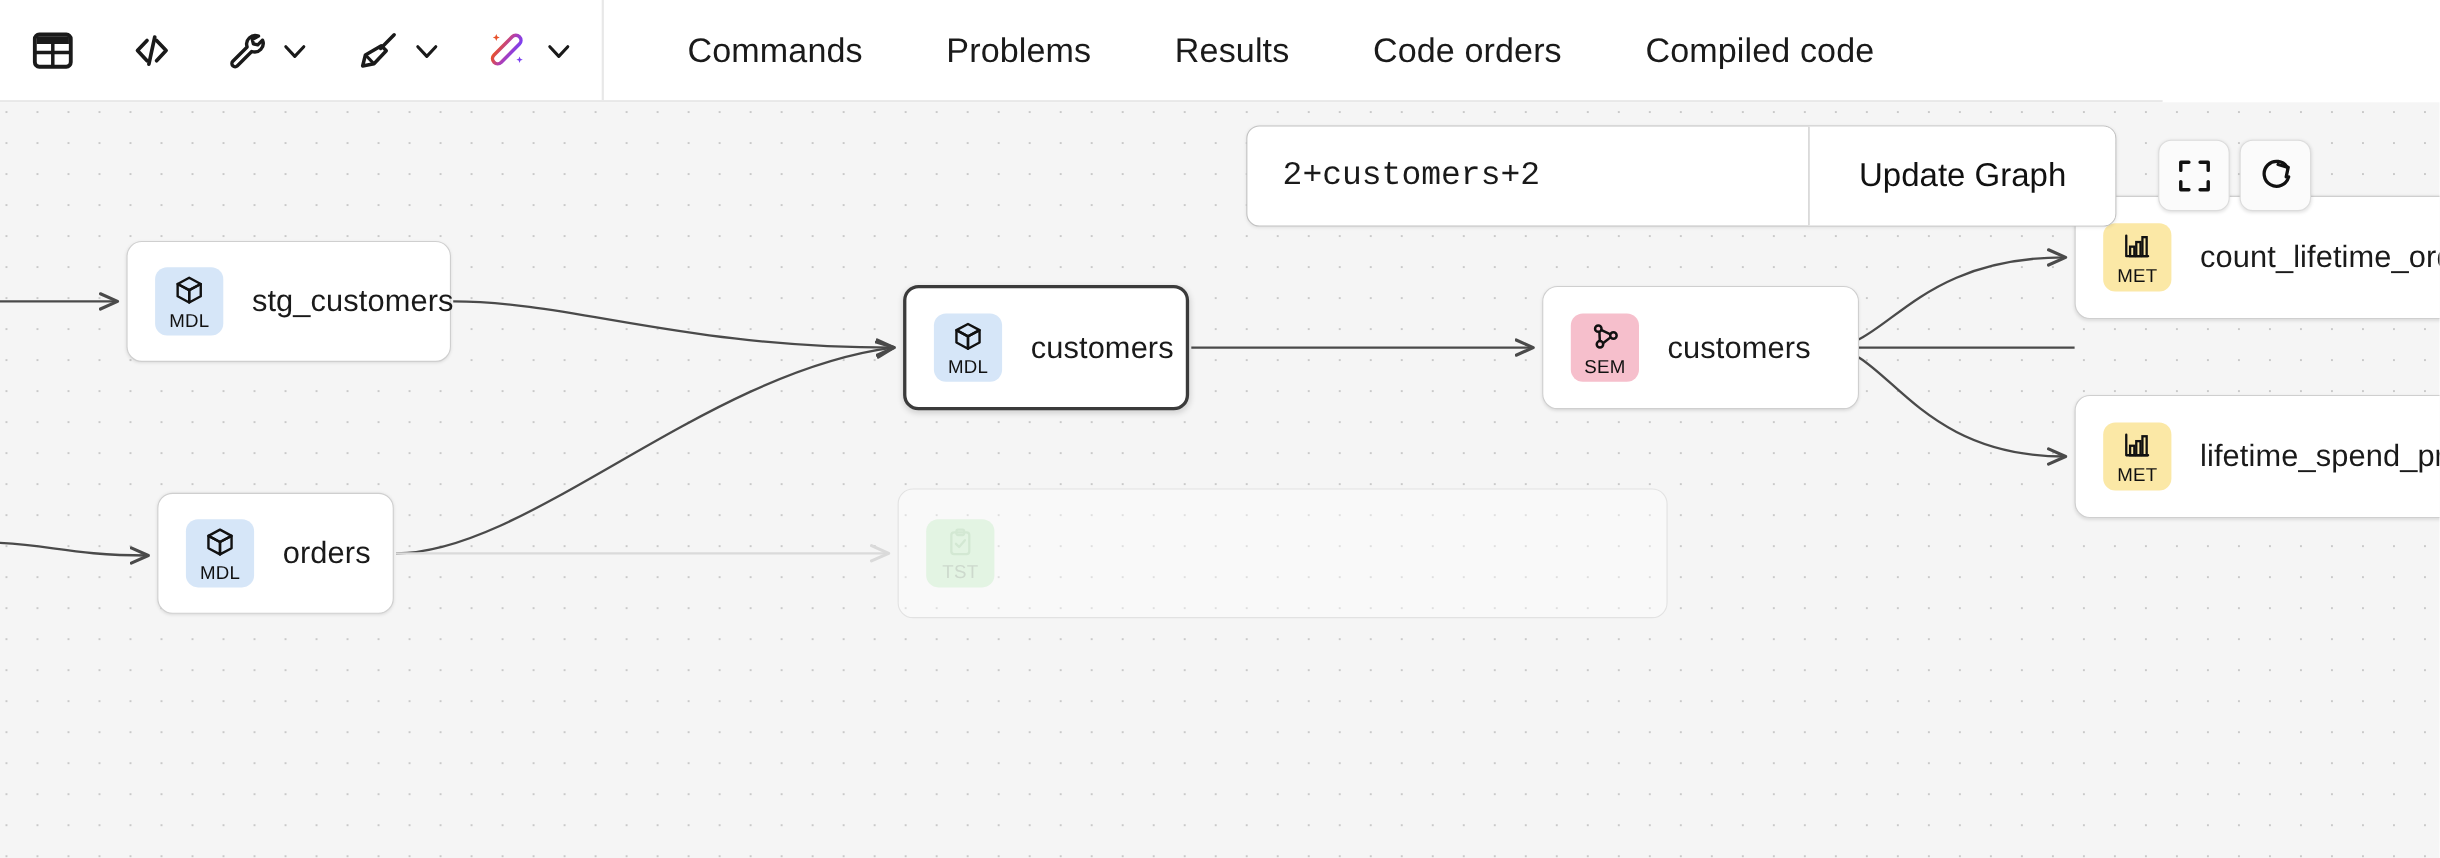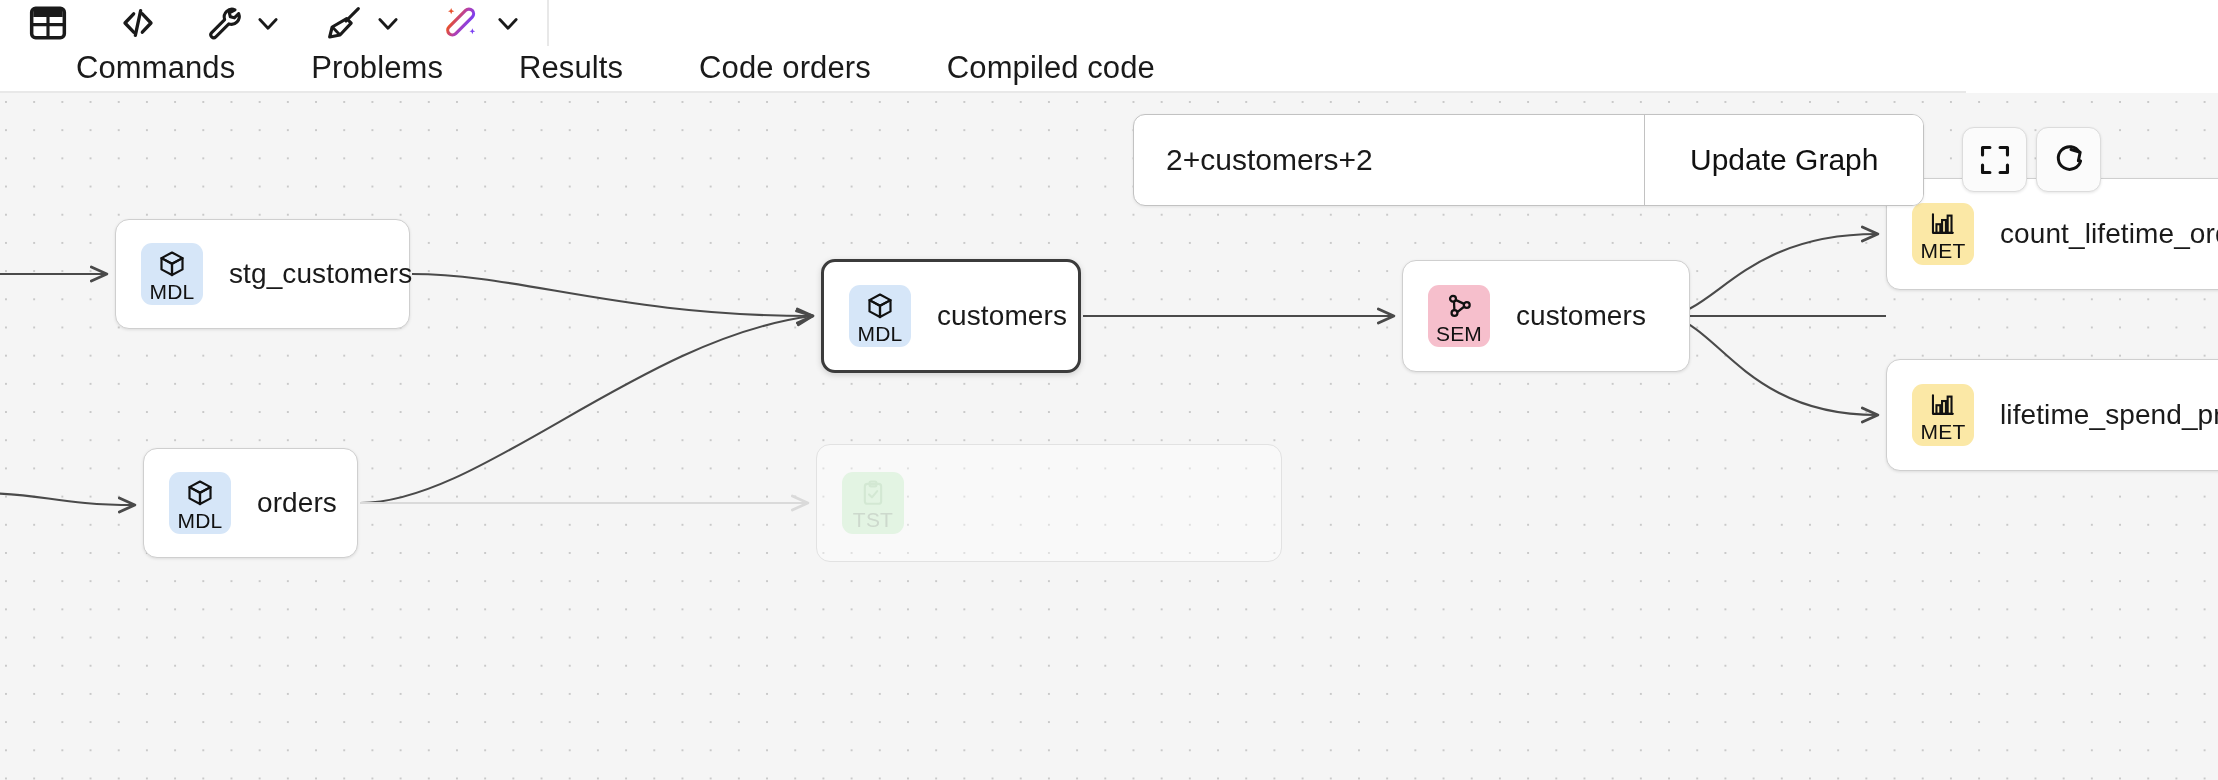--- a/index.html
+++ b/index.html
@@ -27,21 +27,20 @@
   .topbar {
     position: absolute;
     left: 0; top: 0;
     width: 1966px;
     height: 93px;
     background: #ffffff;
     border-bottom: 2px solid #e8e8e8;
     box-sizing: border-box;
     display: flex;
     align-items: stretch;
-    flex-direction: column;
   }
   .toolbar {
     display: flex;
     align-items: center;
     height: 91px;
     padding-left: 26px;
     box-sizing: border-box;
     border-right: 2px solid #e8e8e8;
     width: 549px;
   }
@@ -149,21 +148,21 @@
     align-items: center;
     justify-content: center;
     flex: 0 0 auto;
   }
   .badge-mdl { background: #d6e6f8; text-align: center; }
   .badge-sem { background: #f6bfcc; }
   .badge-met { background: #fbe8a6; }
   .badge-tst { background: #e3f4e3; }
   .badge svg { display: block; }
   .badge-label {
-    font-size: 21px;
+    font-size: 17px;
     line-height: 17px;
     margin-top: 4px;
     color: #111111;
     font-family: "Liberation Sans", sans-serif;
     letter-spacing: 0.2px;
   }
   .node.faded .badge-label { color: #cdd9cd; }
 
   .node-title {
     margin-left: 26px;
@@ -191,21 +190,21 @@
     border: 1.6px solid #c2c2c2;
     border-radius: 12px;
     box-shadow: 0 1px 3px rgba(0,0,0,0.08);
     overflow: hidden;
   }
   .search-input {
     width: 478px;
     border: none;
     outline: none;
     background: transparent;
-    font-family: Liberation Sans, sans-serif;
+    font-family: Liberation Mono, monospace;
     font-size: 30px;
     color: #1a1a1a;
     padding: 0 0 0 32px;
   }
   .search-input::placeholder { color: #9a9a9a; }
   .update-btn {
     display: flex;
     align-items: center;
     justify-content: center;
     padding: 0 45px;
@@ -397,21 +396,21 @@
         <svg width="30" height="30" viewBox="0 0 24 24" aria-hidden="true">
           <path d="M12 2.8 L20.4 7.3 L12 11.8 L3.6 7.3 Z" fill="none" stroke="#111" stroke-width="1.75" stroke-linejoin="round"></path>
           <path d="M3.6 7.3 L3.6 16.3 L12 20.8 L12 11.8 Z" fill="none" stroke="#111" stroke-width="1.75" stroke-linejoin="round"></path>
           <path d="M20.4 7.3 L20.4 16.3 L12 20.8 L12 11.8 Z" fill="none" stroke="#111" stroke-width="1.75" stroke-linejoin="round"></path>
         </svg>
         <span class="badge-label">MDL</span>
       </div>
       <div class="node-title">customers</div>
     </div>
 
-    <div class="node faded" style="left:816px;top:351px;width:466px;height:118px;">
+    <div class="node faded" style="left:816px;top:351px;width:700px;height:118px;">
       <div class="badge badge-tst">
         <svg width="28" height="28" viewBox="0 0 24 24" aria-hidden="true">
           <rect x="5" y="4.2" width="14" height="17" rx="2.2" fill="none" stroke="#d3e8d3" stroke-width="1.8"></rect>
           <rect x="9" y="2.1" width="6" height="4.2" rx="1.3" fill="none" stroke="#d3e8d3" stroke-width="1.8"></rect>
           <polyline points="8.6,13.2 11.1,15.7 15.6,10.4" fill="none" stroke="#d3e8d3" stroke-width="1.8" stroke-linecap="round" stroke-linejoin="round"></polyline>
         </svg>
         <span class="badge-label">TST</span>
       </div>
     </div>
 

